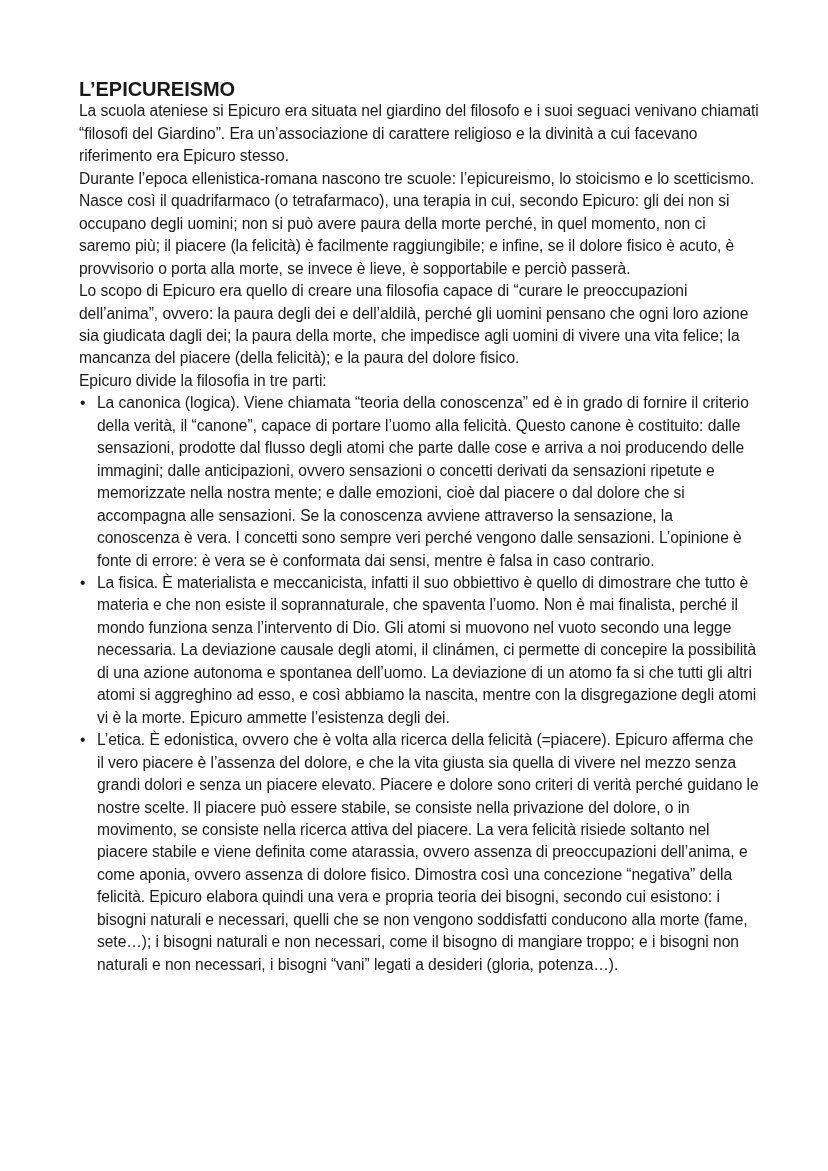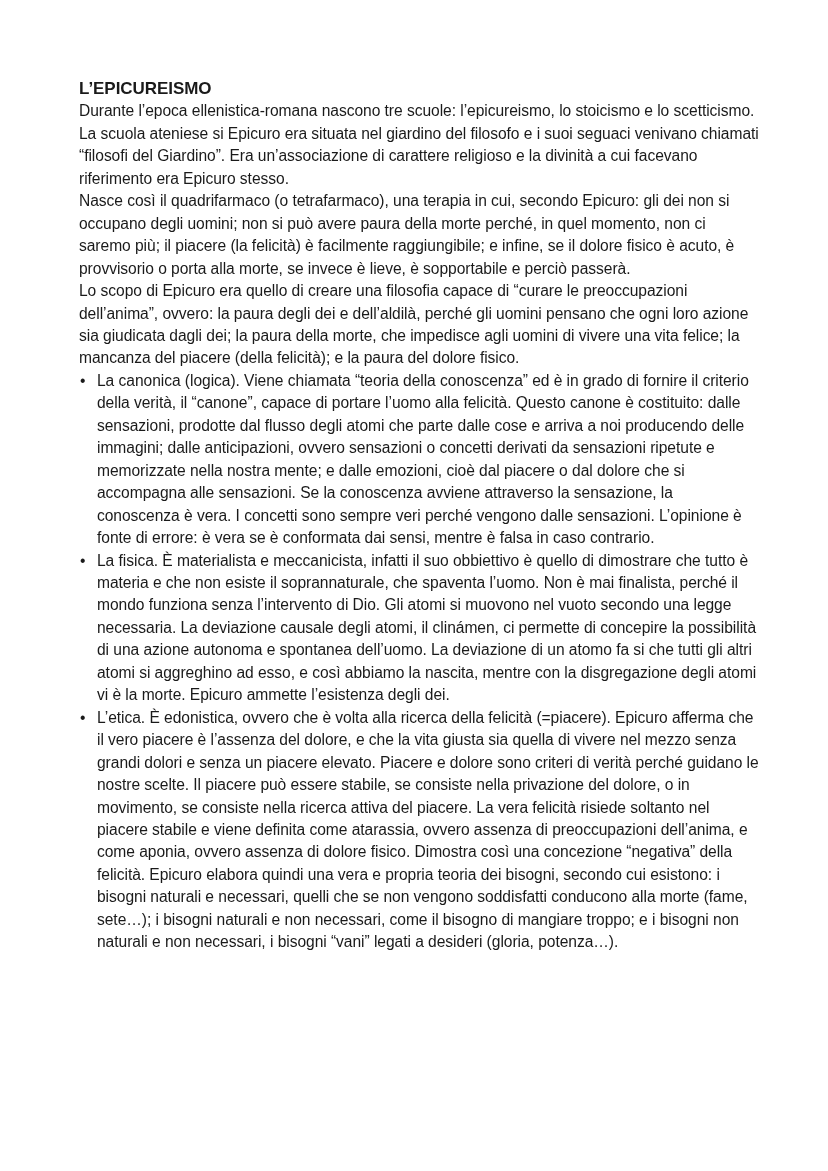--- a/index.html
+++ b/index.html
@@ -20,21 +20,21 @@
       width: 680px;
       font-family: "Liberation Sans", sans-serif;
       font-size: 15.6px;
       line-height: 22.45px;
       color: #1a1a1a;
       letter-spacing: -0.05px;
     }
     .title {
       font-weight: bold;
       margin: 0;
-      font-size: 17px;
+      font-size: 20px;
       line-height: 22.45px;
     }
     .para {
       margin: 0;
     }
     ul.parts {
       list-style: none;
       margin: 0;
       padding: 0;
     }
@@ -49,24 +49,25 @@
       top: 0;
       width: 12px;
     }
   </style>
 </head>
 <body>
 
 <div class="page">
   <h1 class="title">L’EPICUREISMO</h1>
 
+  <p class="para">La scuola ateniese si Epicuro era situata nel giardino del filosofo e i suoi seguaci venivano chiamati “filosofi del Giardino”. Era un’associazione di carattere religioso e la divinità a cui facevano riferimento era Epicuro stesso.</p>
   <p class="para">Durante l’epoca ellenistica-romana nascono tre scuole: l’epicureismo, lo stoicismo e lo scetticismo.</p>
-  <p class="para">La scuola ateniese si Epicuro era situata nel giardino del filosofo e i suoi seguaci venivano chiamati “filosofi del Giardino”. Era un’associazione di carattere religioso e la divinità a cui facevano riferimento era Epicuro stesso.</p>
   <p class="para">Nasce così il quadrifarmaco (o tetrafarmaco), una terapia in cui, secondo Epicuro: gli dei non si occupano degli uomini; non si può avere paura della morte perché, in quel momento, non ci saremo più; il piacere (la felicità) è facilmente raggiungibile; e infine, se il dolore fisico è acuto, è provvisorio o porta alla morte, se invece è lieve, è sopportabile e perciò passerà.</p>
   <p class="para">Lo scopo di Epicuro era quello di creare una filosofia capace di “curare le preoccupazioni dell’anima”, ovvero: la paura degli dei e dell’aldilà, perché gli uomini pensano che ogni loro azione sia giudicata dagli dei; la paura della morte, che impedisce agli uomini di vivere una vita felice; la mancanza del piacere (della felicità); e la paura del dolore fisico.</p>
+  <p class="para">Epicuro divide la filosofia in tre parti:</p>
 
   <ul class="parts">
     <li>
       <span class="bullet">•</span>
       <span>La canonica (logica). Viene chiamata “teoria della conoscenza” ed è in grado di fornire il criterio della verità, il “canone”, capace di portare l’uomo alla felicità. Questo canone è costituito: dalle sensazioni, prodotte dal flusso degli atomi che parte dalle cose e arriva a noi producendo delle immagini; dalle anticipazioni, ovvero sensazioni o concetti derivati da sensazioni ripetute e memorizzate nella nostra mente; e dalle emozioni, cioè dal piacere o dal dolore che si accompagna alle sensazioni. Se la conoscenza avviene attraverso la sensazione, la conoscenza è vera. I concetti sono sempre veri perché vengono dalle sensazioni. L’opinione è fonte di errore: è vera se è conformata dai sensi, mentre è falsa in caso contrario.</span>
     </li>
     <li>
       <span class="bullet">•</span>
       <span>La fisica. È materialista e meccanicista, infatti il suo obbiettivo è quello di dimostrare che tutto è materia e che non esiste il soprannaturale, che spaventa l’uomo. Non è mai finalista, perché il mondo funziona senza l’intervento di Dio. Gli atomi si muovono nel vuoto secondo una legge necessaria. La deviazione causale degli atomi, il clinámen, ci permette di concepire la possibilità di una azione autonoma e spontanea dell’uomo. La deviazione di un atomo fa si che tutti gli altri atomi si aggreghino ad esso, e così abbiamo la nascita, mentre con la disgregazione degli atomi vi è la morte. Epicuro ammette l’esistenza degli dei.</span>
     </li>

